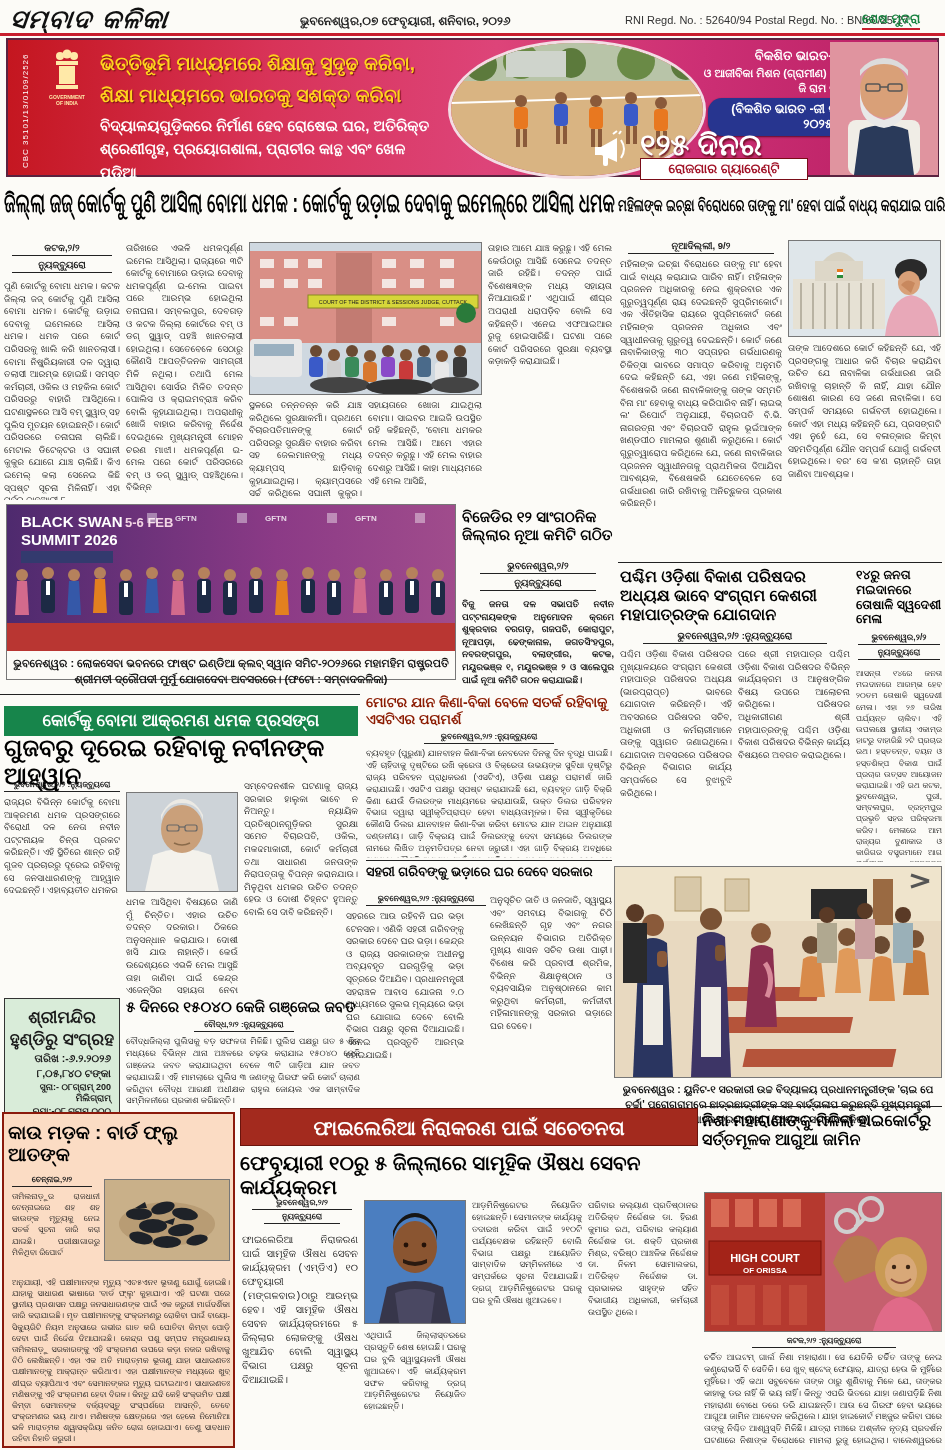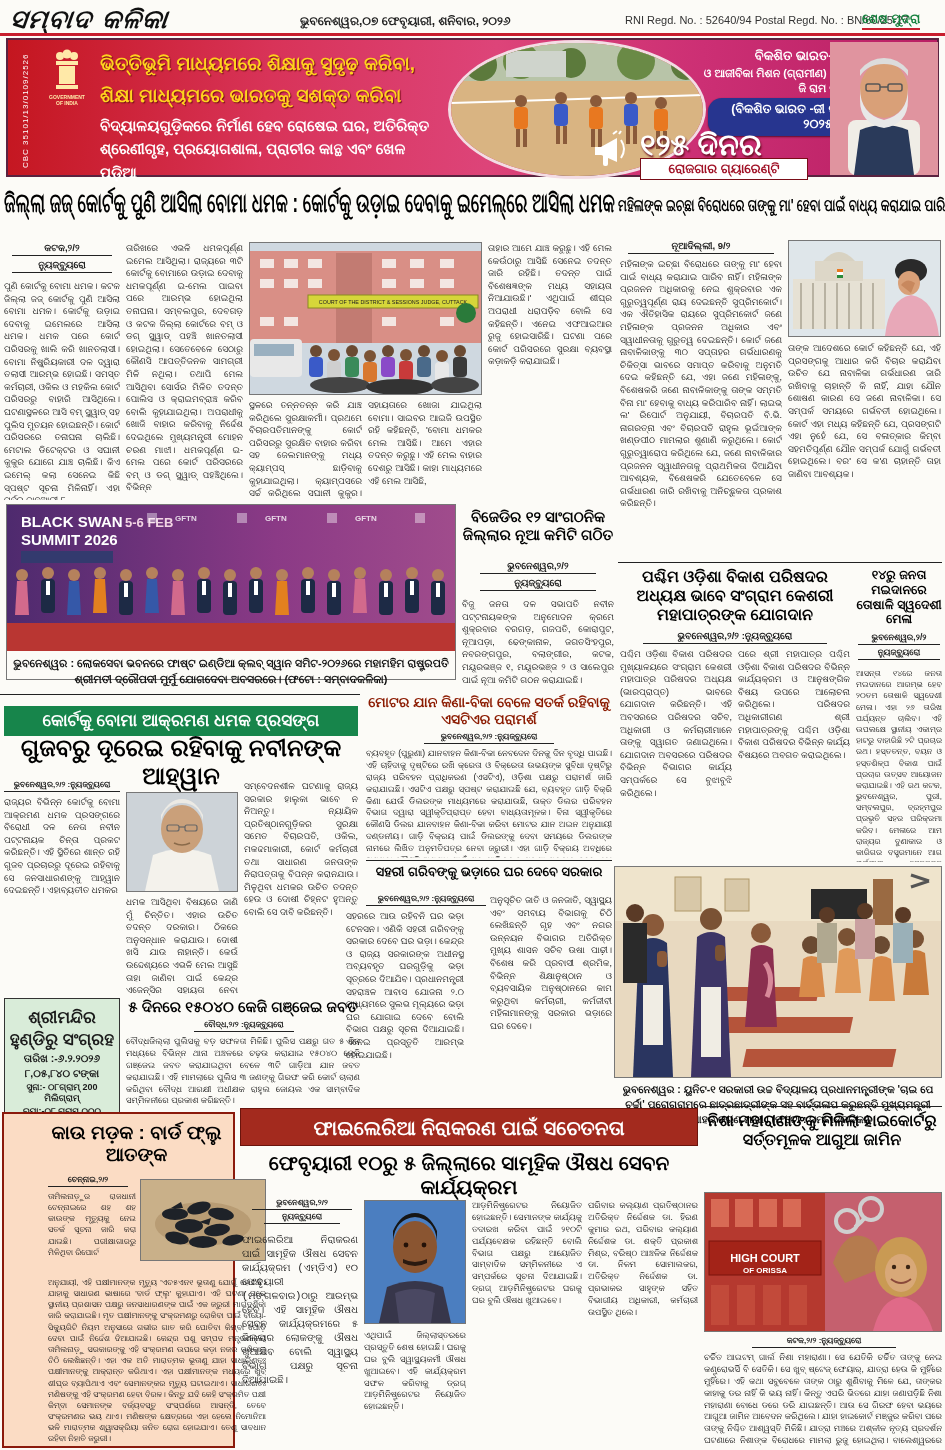--- a/index.html
+++ b/index.html
@@ -23,37 +23,37 @@
   .ad .r1{color:#fff;font-size:13px;font-weight:bold;text-align:center;}
   .ad .r2{color:#fff;font-size:11px;font-weight:bold;text-align:center;line-height:1.4;}
   .ad .law{background:#27358f;color:#fff;font-size:12.5px;font-weight:bold;text-align:center;
            border-radius:14px;padding:4px 10px;box-shadow:0 1px 2px #5a0d2a;}
   .ad .days{color:#fff;font-size:30px;font-weight:bold;text-shadow:1px 2px 2px #6a0d20;}
   .ad .guar{background:#fff;color:#a01025;font-size:13px;font-weight:bold;text-align:center;
             padding:2px 8px;border:1px solid #7a0d18;}
   .oval{border-radius:50%;overflow:hidden;border:3px solid #f3dce4;}
   
   .h-main{font-weight:bold;color:#000;white-space:nowrap;transform-origin:left center;}
-  .hl{font-weight:bold;color:#000;text-align:center;line-height:1.18;}
+  .hl{font-weight:bold;color:#000;text-align:left;line-height:1.18;}
   .kicker-green{background:#17854b;color:#fff;font-weight:bold;font-size:17px;text-align:center;
                 line-height:30px;}
   .kicker-red{background:#a32a1e;color:#fff;font-weight:bold;font-size:20px;text-align:center;
               line-height:38px;border:1px solid #6a140c;box-sizing:border-box;}
   .maroon{color:#8b1a00;}
   
   .col{font-size:9px;line-height:1.4;text-align:justify;color:#141414;overflow:hidden;}
   .dl{display:block;font-weight:bold;font-size:9.5px;text-align:center;
       border-bottom:1px solid #222;padding-bottom:1px;margin:0 8px 3px 8px;}
   .caption{font-weight:bold;font-size:11px;text-align:center;line-height:1.45;color:#111;}
   .rule{background:#222;height:1px;}
   
   .hundi{background:#d9ecd9;border:1px solid #333;box-sizing:border-box;text-align:center;}
   .hundi .t{font-size:17px;font-weight:bold;line-height:1.3;padding-top:8px;}
-  .hundi .l{font-size:10.5px;font-weight:bold;text-align:center;padding:1px 8px;}
-  .pinkbox{background:#fbdcc4;border:2px solid #8b1a0c;box-sizing:border-box;padding-left:36px;}
+  .hundi .l{font-size:10.5px;font-weight:bold;text-align:right;padding:1px 8px;}
+  .pinkbox{background:#fbdcc4;border:2px solid #8b1a0c;box-sizing:border-box;}
   .photo{display:block;border:1px solid #777;box-sizing:border-box;}
   svg{display:block;}
 </style>
 </head>
 <body>
 
 <div class="abs masthead" style="left:10px;top:4px;">ସମ୍ବାଦ କଳିକା</div>
 <div class="abs topdate" style="left:300px;top:14px;">ଭୁବନେଶ୍ୱର,୦୭ ଫେବୃୟାରୀ, ଶନିବାର, ୨୦୨୬</div>
 <div class="abs toprni" style="left:625px;top:14px;">RNI Regd. No. : 52640/94  Postal Regd. No. : BN/60/25-27</div>
 <div class="abs badge" style="left:862px;top:11px;">ଶେଷ ମୁଦ୍ରା</div>
@@ -302,21 +302,21 @@
       <use href="#suit" x="424" y="64"></use>
   </svg>
 </div>
 <div class="abs caption" style="left:6px;top:656px;width:450px;">ଭୁବନେଶ୍ୱର : ଲୋକସେବା ଭବନରେ ଫାଷ୍ଟ ଇଣ୍ଡିଆ କ୍ଲବ୍ ସ୍ୱାନ ସମିଟ-୨୦୨୬ରେ ମହାମହିମ ରାଷ୍ଟ୍ରପତି ଶ୍ରୀମତୀ ଦ୍ରୌପଦୀ ମୁର୍ମୁ ଯୋଗଦେବା ଅବସରରେ। (ଫଟୋ : ସମ୍ବାଦକଳିକା)</div>
 
 <div class="abs hl" style="left:462px;top:508px;width:152px;font-size:15px;">ବିଜେଡିର ୧୨ ସାଂଗଠନିକ ଜିଲ୍ଲାର ନୂଆ କମିଟି ଗଠିତ</div>
 <div class="abs" style="left:472px;top:560px;width:132px;">
   <span class="dl">ଭୁବନେଶ୍ୱର,୨/୨</span>
   <span class="dl">ନ୍ୟୁଜ୍‌ବ୍ୟୁରୋ</span>
 </div>
-<div class="abs col" style="left:462px;top:598px;width:152px;height:96px;">ବିଜୁ ଜନତା ଦଳ ସଭାପତି ନବୀନ ପଟ୍ଟନାୟକଙ୍କ ଅନୁମୋଦନ କ୍ରମେ ଶୁକ୍ରବାର ବରଗଡ଼, ଗଜପତି, କୋରାପୁଟ, ନୂଆପଡ଼ା, ଢେଙ୍କାନାଳ, ଜଗତସିଂହପୁର, ନବରଙ୍ଗପୁର, ବଲାଙ୍ଗୀର, କଟକ, ମୟୂରଭଞ୍ଜ ୧, ମୟୂରଭଞ୍ଜ ୨ ଓ ସାଲେପୁର ପାଇଁ ନୂଆ କମିଟି ଗଠନ କରାଯାଇଛି।</div>
+<div class="abs col" style="left:462px;top:598px;width:152px;height:96px;font-weight:bold;">ବିଜୁ ଜନତା ଦଳ ସଭାପତି ନବୀନ ପଟ୍ଟନାୟକଙ୍କ ଅନୁମୋଦନ କ୍ରମେ ଶୁକ୍ରବାର ବରଗଡ଼, ଗଜପତି, କୋରାପୁଟ, ନୂଆପଡ଼ା, ଢେଙ୍କାନାଳ, ଜଗତସିଂହପୁର, ନବରଙ୍ଗପୁର, ବଲାଙ୍ଗୀର, କଟକ, ମୟୂରଭଞ୍ଜ ୧, ମୟୂରଭଞ୍ଜ ୨ ଓ ସାଲେପୁର ପାଇଁ ନୂଆ କମିଟି ଗଠନ କରାଯାଇଛି।</div>
 
 <div class="abs rule" style="left:618px;top:562px;width:324px;"></div>
 <div class="abs hl" style="left:620px;top:568px;width:230px;font-size:16px;">ପଶ୍ଚିମ ଓଡ଼ିଶା ବିକାଶ ପରିଷଦର ଅଧ୍ୟକ୍ଷ ଭାବେ ସଂଗ୍ରାମ କେଶରୀ ମହାପାତ୍ରଙ୍କ ଯୋଗଦାନ</div>
 <div class="abs" style="left:635px;top:630px;width:200px;">
   <span class="dl">ଭୁବନେଶ୍ୱର,୨/୨ :ନ୍ୟୁଜ୍‌ବ୍ୟୁରୋ</span>
 </div>
 <div class="abs col" style="left:620px;top:648px;width:112px;height:214px;">ପଶ୍ଚିମ ଓଡ଼ିଶା ବିକାଶ ପରିଷଦର ମୁଖ୍ୟାଳୟରେ ସଂଗ୍ରାମ କେଶରୀ ମହାପାତ୍ର ପରିଷଦର ଅଧ୍ୟକ୍ଷ (ଭାରପ୍ରାପ୍ତ) ଭାବରେ ଯୋଗଦାନ କରିଛନ୍ତି। ଏହି ଅବସରରେ ପରିଷଦର ସଚିବ, ଅଧିକାରୀ ଓ କର୍ମଚାରୀମାନେ ତାଙ୍କୁ ସ୍ୱାଗତ ଜଣାଇଥିଲେ। ଯୋଗଦାନ ଅବସରରେ ପରିଷଦର ବିଭିନ୍ନ ବିଭାଗର କାର୍ଯ୍ୟ ସମ୍ପର୍କରେ ସେ ବୁଝାବୁଝି କରିଥିଲେ।</div>
 <div class="abs col" style="left:738px;top:648px;width:112px;height:214px;">ପରେ ଶ୍ରୀ ମହାପାତ୍ର ପଶ୍ଚିମ ଓଡ଼ିଶା ବିକାଶ ପରିଷଦର ବିଭିନ୍ନ କାର୍ଯ୍ୟକ୍ରମ ଓ ଆନୁଷଙ୍ଗିକ ବିଷୟ ଉପରେ ଆଲୋଚନା କରିଥିଲେ। ପରିଷଦର ଅଧିକାରୀଗଣ ଶ୍ରୀ ମହାପାତ୍ରଙ୍କୁ ପଶ୍ଚିମ ଓଡ଼ିଶା ବିକାଶ ପରିଷଦର ବିଭିନ୍ନ କାର୍ଯ୍ୟ ବିଷୟରେ ଅବଗତ କରାଇଥିଲେ।</div>
 
 <div class="abs hl" style="left:856px;top:568px;width:86px;font-size:12.5px;">୧୪ରୁ ଜନତା ମଇଦାନରେ ତୋଷାଳି ସ୍ୱଦେଶୀ ମେଳା</div>

